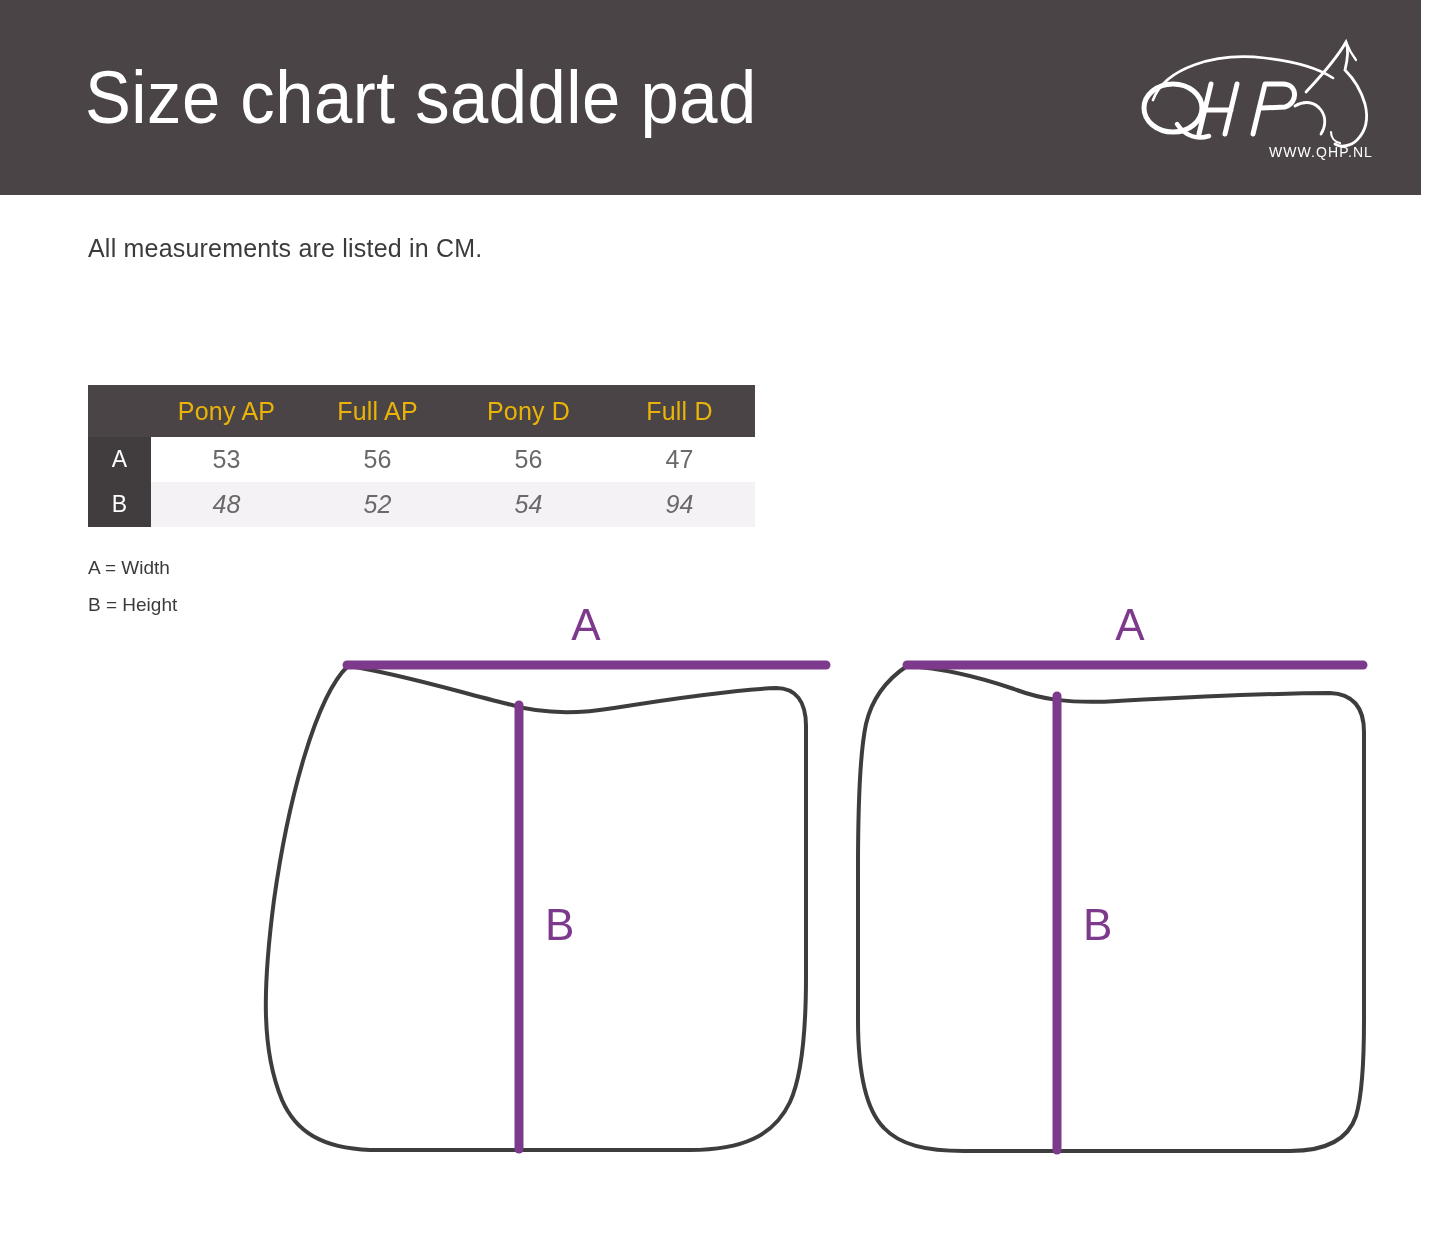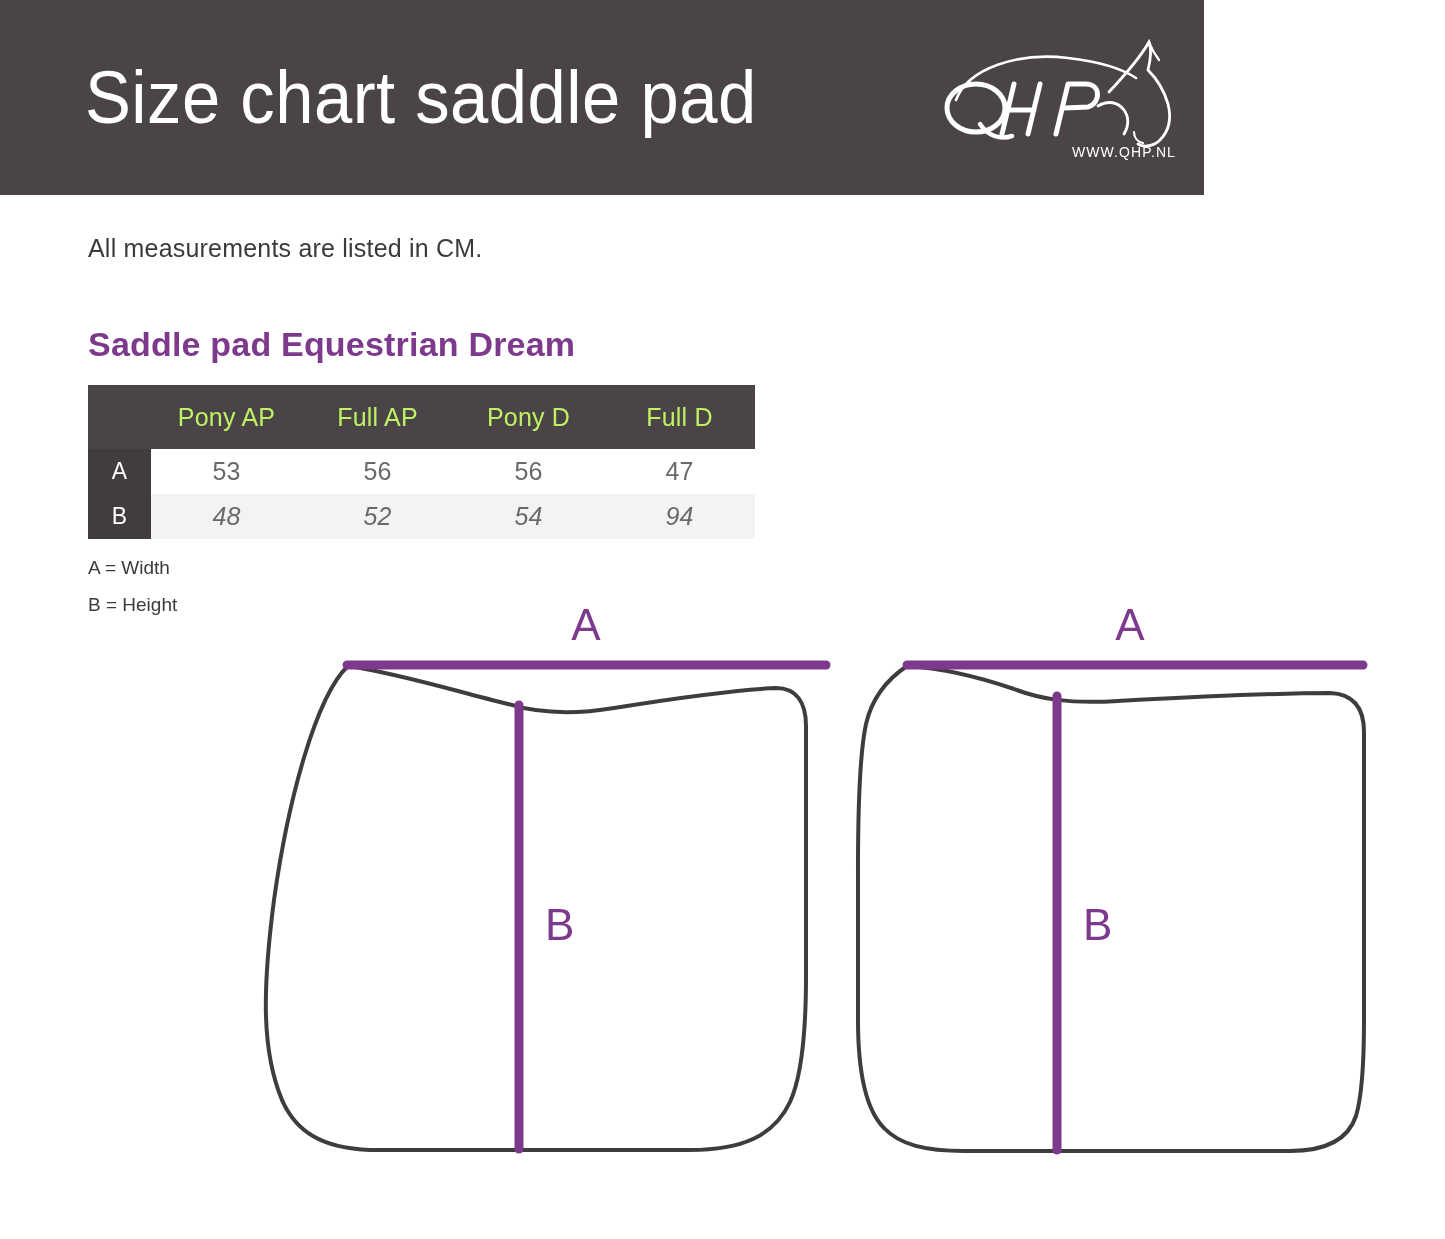--- a/index.html
+++ b/index.html
@@ -16,21 +16,21 @@
     position: relative;
     width: 1445px;
     height: 1239px;
     background: #ffffff;
   }
 
   
   .header-bar {
     position: absolute;
     left: 0; top: 0;
-    width: 1204px;
+    width: 1421px;
     height: 195px;
     background: #4a4447;
     display: flex;
     align-items: center;
     justify-content: space-between;
   }
 
   .header-title {
     color: #ffffff;
     font-family: "Liberation Sans", sans-serif;
@@ -38,21 +38,21 @@
     font-weight: 400;
     letter-spacing: 0.5px;
     margin-left: 85px;
     line-height: 1;
     transform: scaleX(0.93);
     transform-origin: left center;
     white-space: nowrap;
   }
 
   .logo-wrap {
-    margin-right: 26px;
+    margin-right: 46px;
     width: 250px;
     height: 140px;
     position: relative;
   }
   .logo-svg { display: block; width: 250px; height: 140px; }
   .logo-url {
     position: absolute;
     right: 2px;
     bottom: 8px;
     color: #ffffff;
@@ -96,22 +96,22 @@
   }
   .size-table td, .size-table th {
     padding: 0;
     margin: 0;
     font-weight: 400;
     text-align: center;
     vertical-align: middle;
   }
   .size-table thead th {
     background: #4a4447;
-    color: #bef264;
-    height: 64px;
+    color: #eab308;
+    height: 52px;
     font-size: 25px;
     letter-spacing: 0.2px;
   }
   .size-table thead th.corner { width: 63px; }
   .rowlabel {
     background: #413c3e;
     color: #ffffff;
     width: 63px;
     font-size: 23px;
     height: 45px;
@@ -181,21 +181,20 @@
 
         <path d="M170 78 C 180 72, 190 74, 196 82 C 202 90, 200 100, 196 106" fill="none" stroke="#ffffff" stroke-width="2.8" stroke-linecap="round"></path>
         <path d="M206 104 C 206 110, 210 114, 215 115" fill="none" stroke="#ffffff" stroke-width="2.2" stroke-linecap="round"></path>
       </svg>
       <div class="logo-url">WWW.QHP.NL</div>
     </div>
   </div>
 
   <div class="intro-note">All measurements are listed in CM.</div>
 
-  <div class="section-title">Saddle pad Equestrian Dream</div>
 
   <table class="size-table">
     <colgroup>
       <col style="width:63px">
       <col style="width:151px">
       <col style="width:151px">
       <col style="width:151px">
       <col style="width:151px">
     </colgroup>
     <thead>

